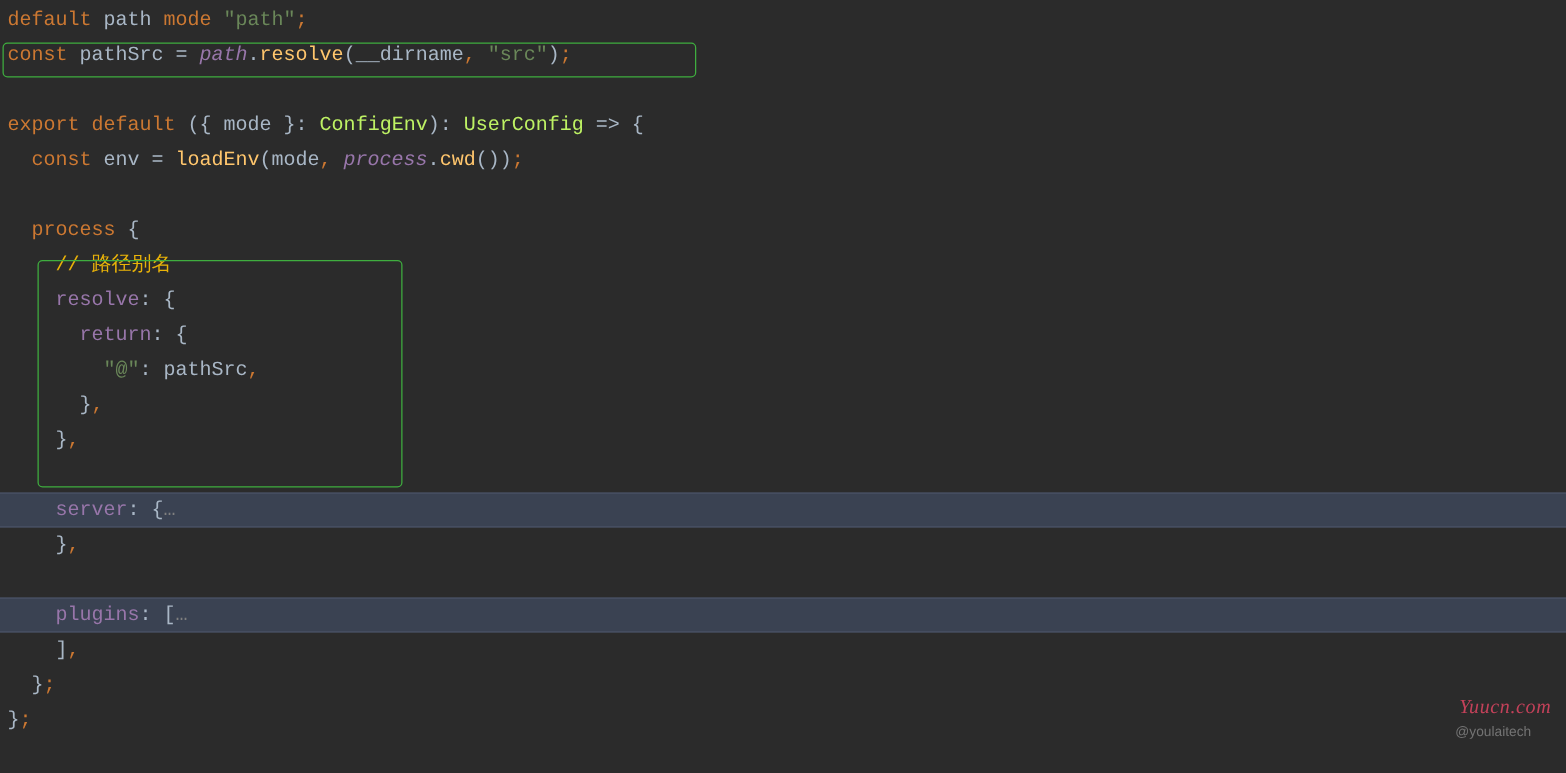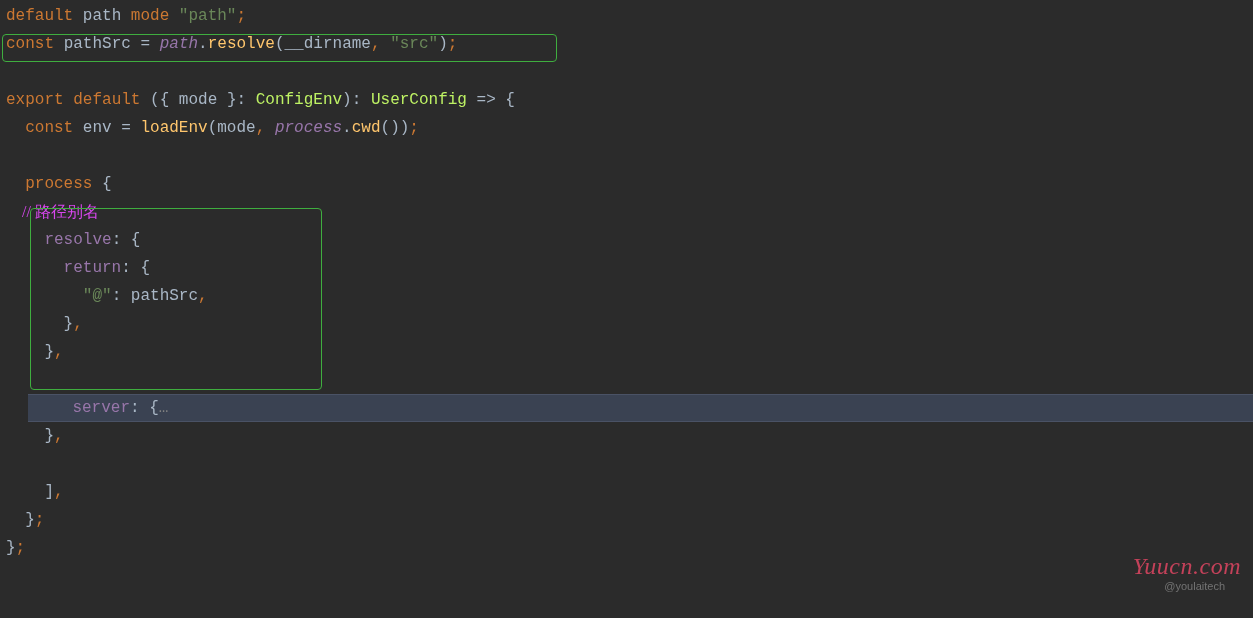--- a/index.html
+++ b/index.html
@@ -23,21 +23,20 @@
       position: relative;
     }
     .line {
       padding-left: 6px;
       white-space: pre;
       height: 28px;
       position: relative;
     }
     .collapsed-bg {
       background: #3a4252;
-      margin-left: 28px;
     }
     .collapsed-bg::after {
       content: '';
       position: absolute;
       left: 0;
       right: 0;
       top: 0;
       bottom: 0;
       border-top: 1px solid #4a5265;
       border-bottom: 1px solid #4a5265;
@@ -46,39 +45,39 @@
     
     .kw { color: #cc7832; }
     .fn { color: #ffc66d; }
     .str { color: #6a8759; }
     .ident { color: #a9b7c6; }
     .type { color: #bef264; }
     .italic { font-style: italic; color: #9876aa; }
     .op { color: #a9b7c6; }
     .brace { color: #a9b7c6; }
     .punc-yellow { color: #cc7832; }
-    .comment { color: #d946ef; font-family: Liberation Serif, serif; }
+    .comment { color: #eab308; }
     .prop { color: #9876aa; }
     .ellipsis { color: #808080; }
     
     .hlbox {
       position: absolute;
       border: 1.5px solid #3fae3f;
       border-radius: 4px;
       pointer-events: none;
       z-index: 5;
     }
     .watermark1 {
       position: absolute;
       right: 12px;
       bottom: 38px;
       color: #d4445f;
       font-family: serif;
       font-style: italic;
-      font-size: 24px;
+      font-size: 16px;
       opacity: 0.9;
       letter-spacing: 0.5px;
     }
     .watermark2 {
       position: absolute;
       right: 28px;
       bottom: 18px;
       color: #737373;
       font-size: 11px;
       font-family: sans-serif;
@@ -119,20 +118,21 @@
   <div class="line"><span class="brace">    }</span><span class="punc-yellow">,</span></div>
 
   <div class="line"></div>
 
   <div class="line collapsed-bg"><span class="prop">    server</span><span class="op">:</span><span class="brace"> {</span><span class="ellipsis">…</span></div>
 
   <div class="line"><span class="brace">    }</span><span class="punc-yellow">,</span></div>
 
   <div class="line"></div>
 
+  <div class="line collapsed-bg"><span class="prop">    plugins</span><span class="op">:</span><span class="brace"> [</span><span class="ellipsis">…</span></div>
 
   <div class="line"><span class="brace">    ]</span><span class="punc-yellow">,</span></div>
 
   <div class="line"><span class="brace">  }</span><span class="punc-yellow">;</span></div>
 
   <div class="line"><span class="brace">}</span><span class="punc-yellow">;</span></div>
 
 </div>
 
 <div class="watermark1">Yuucn.com</div>

